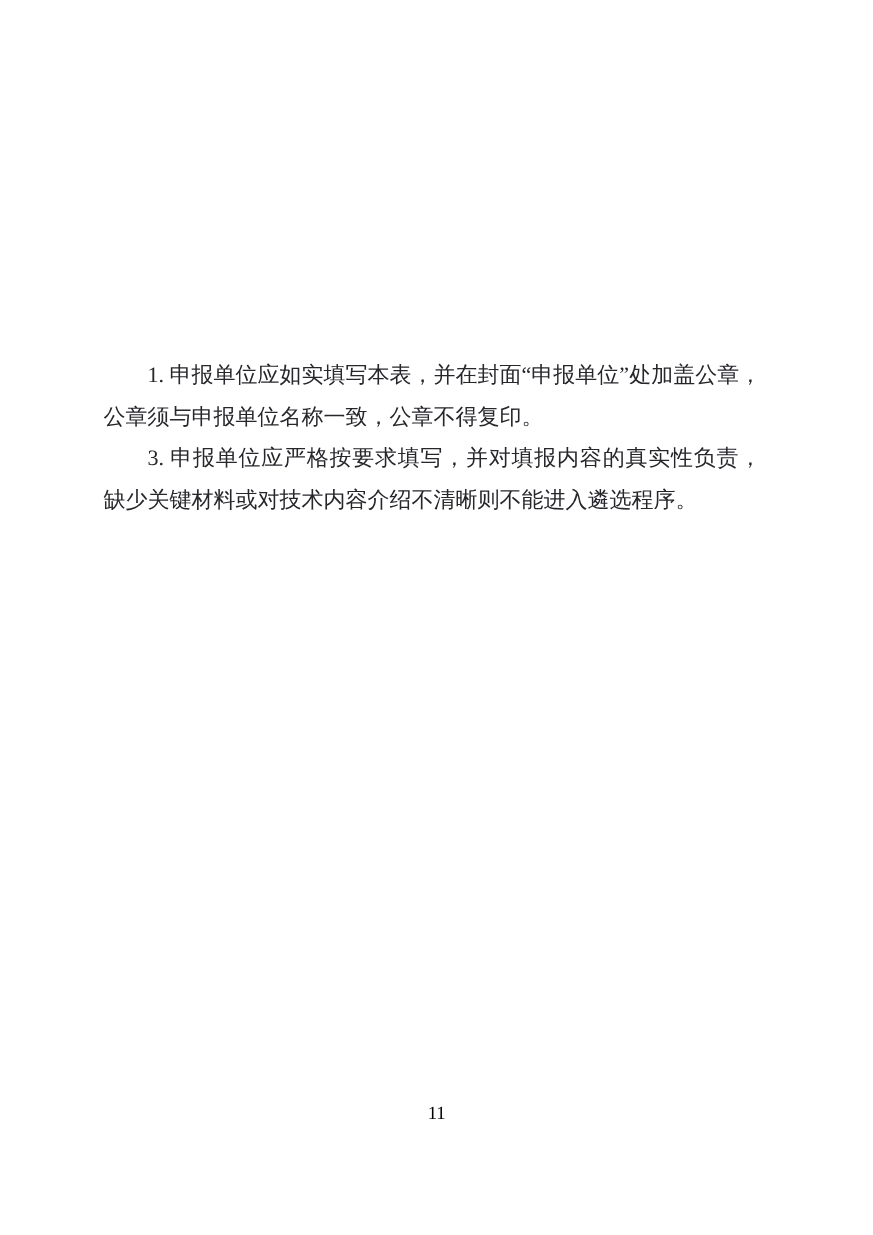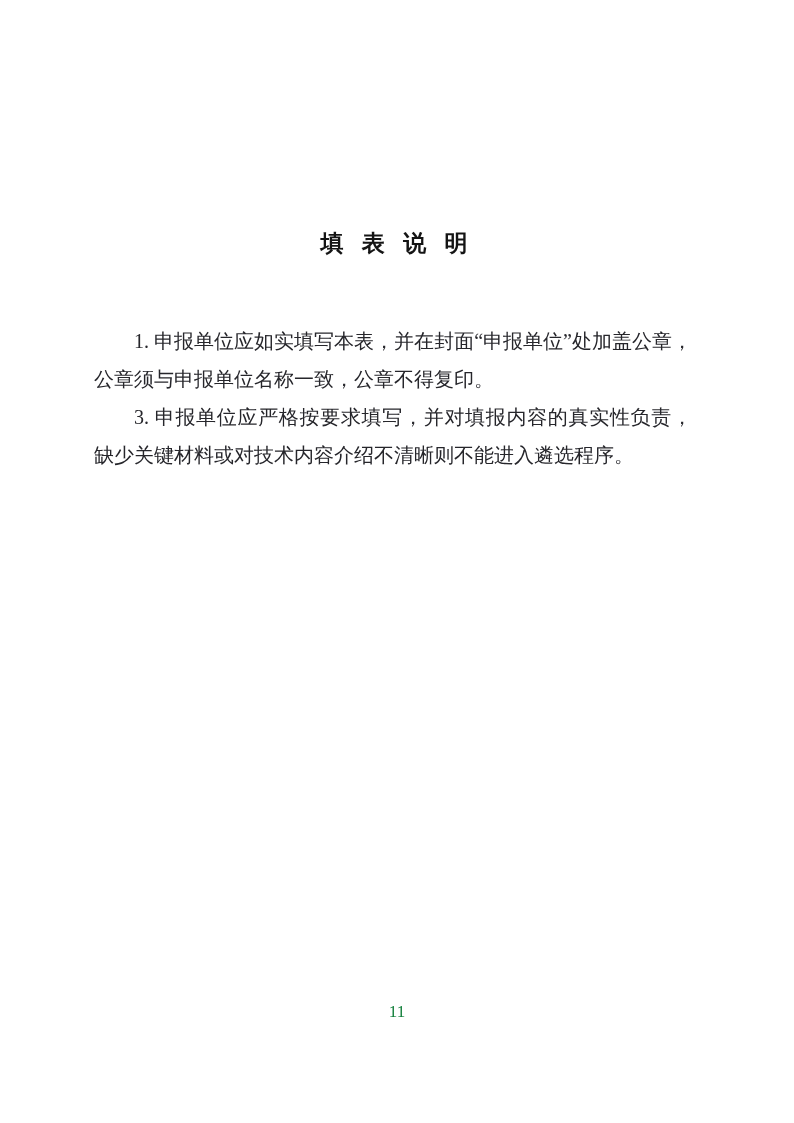--- a/index.html
+++ b/index.html
@@ -46,29 +46,28 @@
     word-break: break-all;
   }
   .page-number {
     position: absolute;
     top: 1002px;
     left: 0;
     width: 100%;
     text-align: center;
     font-family: "Liberation Serif", "DejaVu Serif", serif;
     font-size: 17px;
-    color: #15803d;
+    color: #000000;
   }
 </style>
 </head>
 <body>
 
 <div class="page">
 
-  <div class="doc-title">填 表 说 明</div>
 
   <div class="content">
     <p>1. 申报单位应如实填写本表，并在封面“申报单位”处加盖公章，公章须与申报单位名称一致，公章不得复印。</p>
     <p>3. 申报单位应严格按要求填写，并对填报内容的真实性负责，缺少关键材料或对技术内容介绍不清晰则不能进入遴选程序。</p>
   </div>
 
   <div class="page-number">11</div>
 
 </div>
 

